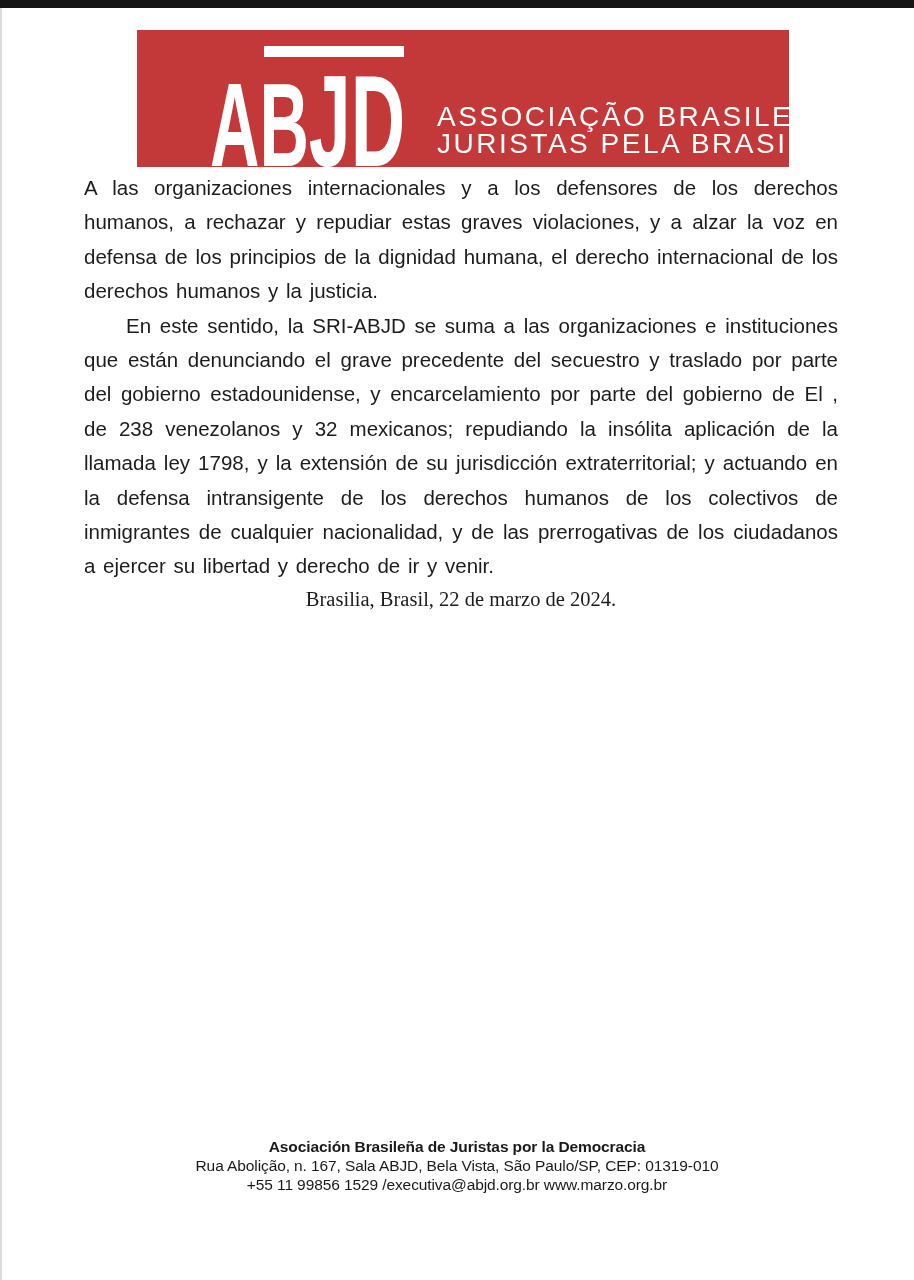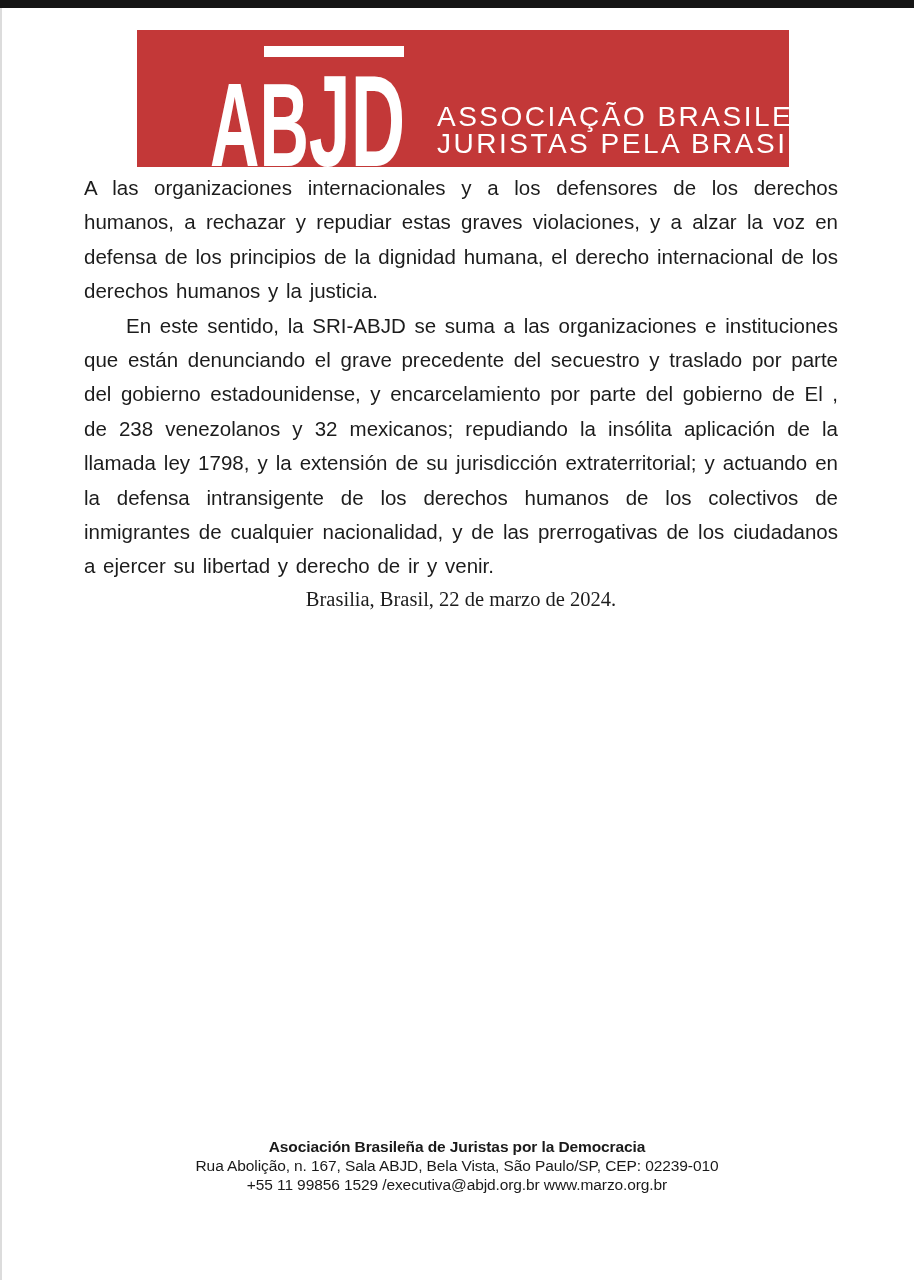--- a/index.html
+++ b/index.html
@@ -70,17 +70,17 @@
 
   <div class="body-text">
     <p>A las organizaciones internacionales y a los defensores de los derechos humanos, a rechazar y repudiar estas graves violaciones, y a alzar la voz en defensa de los principios de la dignidad humana, el derecho internacional de los derechos humanos y la justicia.</p>
     <p class="indent">En este sentido, la SRI-ABJD se suma a las organizaciones e instituciones que están denunciando el grave precedente del secuestro y traslado por parte del gobierno estadounidense, y encarcelamiento por parte del gobierno de El , de 238 venezolanos y 32 mexicanos; repudiando la insólita aplicación de la llamada ley 1798, y la extensión de su jurisdicción extraterritorial; y actuando en la defensa intransigente de los derechos humanos de los colectivos de inmigrantes de cualquier nacionalidad, y de las prerrogativas de los ciudadanos a ejercer su libertad y derecho de ir y venir.</p>
   </div>
 
   <div class="dateline">Brasilia, Brasil, 22 de marzo de 2024.</div>
 
   <div class="footer">
     <div class="f1">Asociación Brasileña de Juristas por la Democracia</div>
-    <div class="f2">Rua Abolição, n. 167, Sala ABJD, Bela Vista, São Paulo/SP, CEP: 02239-010</div>
+    <div class="f2">Rua Abolição, n. 167, Sala ABJD, Bela Vista, São Paulo/SP, CEP: 01319-010</div>
     <div class="f3"><span>+55 11 99856 1529 /</span><a class="email">executiva@abjd.org.br</a><span> www.marzo.org.br</span></div>
   </div>
 
 </div>
 
 </body></html>

